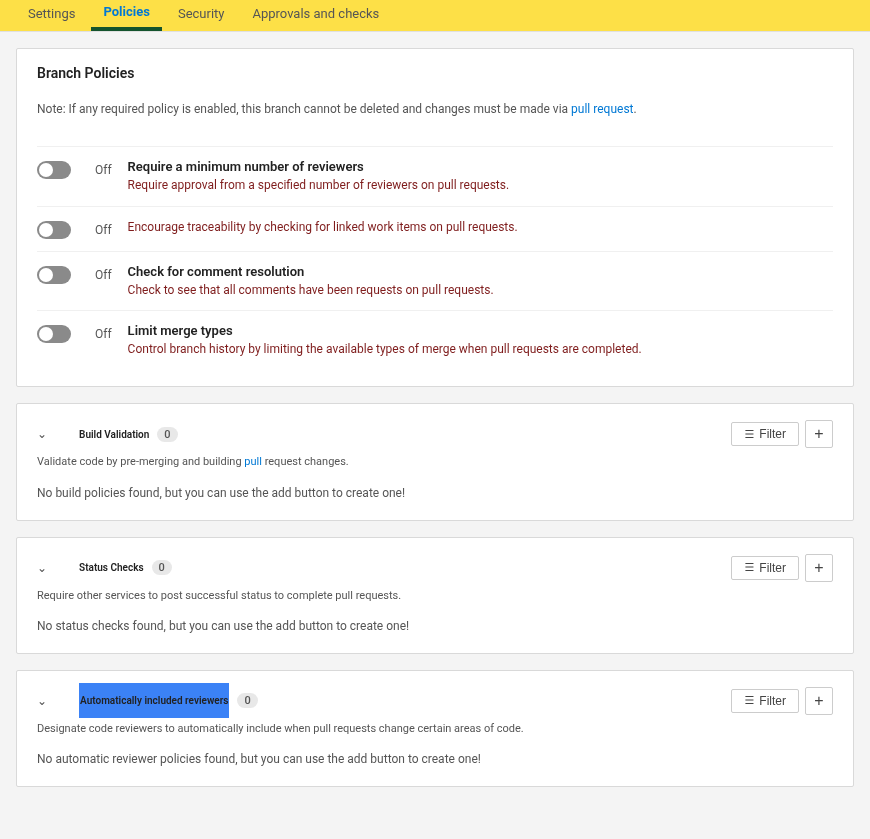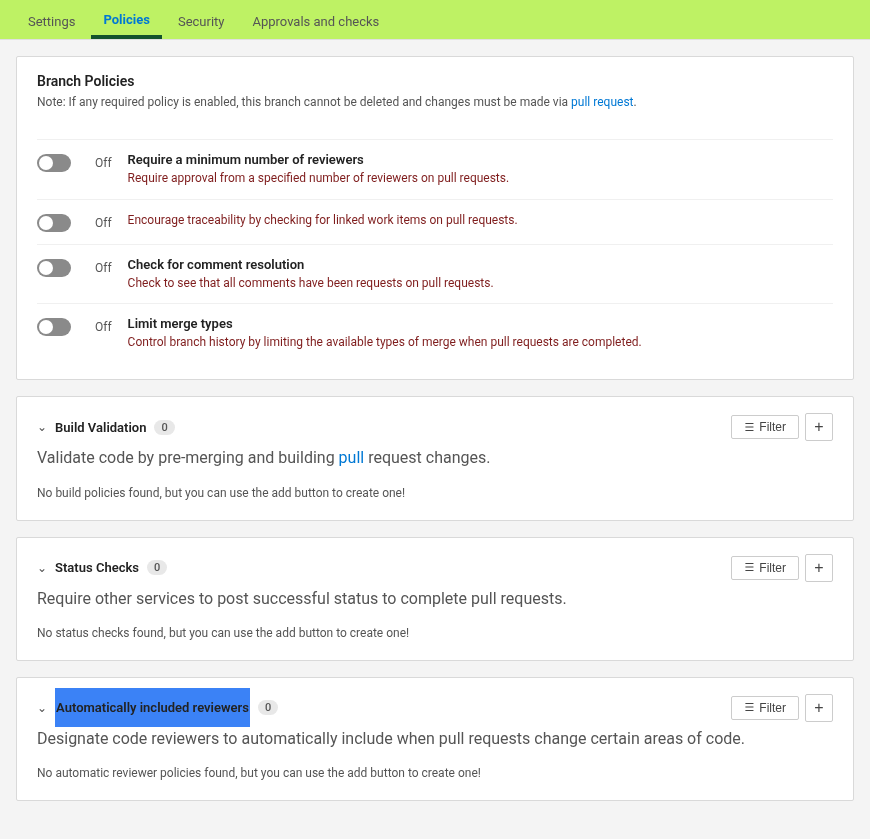--- a/index.html
+++ b/index.html
@@ -10,26 +10,26 @@
       background: #f4f4f4;
       padding: 0;
     }
     .page-container {
       background: #f4f4f4;
       min-height: 839px;
       padding: 0 0 20px 0;
     }
     
     .tab-bar {
-      background: #bef264;
+      background: #fde047;
       border-bottom: 1px solid #e0e0e0;
       display: flex;
       align-items: flex-end;
       padding: 0 16px;
-      height: 40px;
+      height: 32px;
     }
     .tab-item {
       padding: 8px 12px;
       font-size: 13px;
       color: #555;
       cursor: pointer;
       border-bottom: 2px solid transparent;
       margin-right: 4px;
       white-space: nowrap;
     }
@@ -50,21 +50,21 @@
       background: #fff;
       border: 1px solid #d9d9d9;
       border-radius: 2px;
       padding: 16px 20px;
     }
     
     .card-title {
       font-size: 14px;
       font-weight: 600;
       color: #222;
-      margin-bottom: 5px;
+      margin-bottom: 20px;
     }
     .card-note {
       font-size: 12px;
       color: #555;
       margin-bottom: 28px;
       line-height: 1.4;
     }
     .card-note a { color: #0078d4; text-decoration: none; }
     .policy-row {
       display: flex;
@@ -128,23 +128,24 @@
       display: flex;
       align-items: center;
       gap: 8px;
     }
     .chevron-icon {
       font-size: 12px;
       color: #555;
       cursor: pointer;
     }
     .section-title {
-      font-size: 13px;
+      font-size: 10px;
       font-weight: 600;
       color: #222;
+      margin-left: 24px;
     }
     .count-badge {
       background: #e8e8e8;
       border-radius: 10px;
       padding: 1px 7px;
       font-size: 11px;
       color: #555;
       font-weight: 500;
     }
     .section-actions {
@@ -171,21 +172,21 @@
       border-radius: 2px;
       background: #fff;
       font-size: 16px;
       color: #444;
       cursor: pointer;
       display: flex;
       align-items: center;
       justify-content: center;
     }
     .section-desc {
-      font-size: 16px;
+      font-size: 11px;
       color: #555;
       margin-bottom: 8px;
       line-height: 1.4;
     }
     .section-desc a { color: #0078d4; text-decoration: none; }
     .section-empty {
       font-size: 12px;
       color: #555;
       padding: 8px 0 4px 0;
     }

